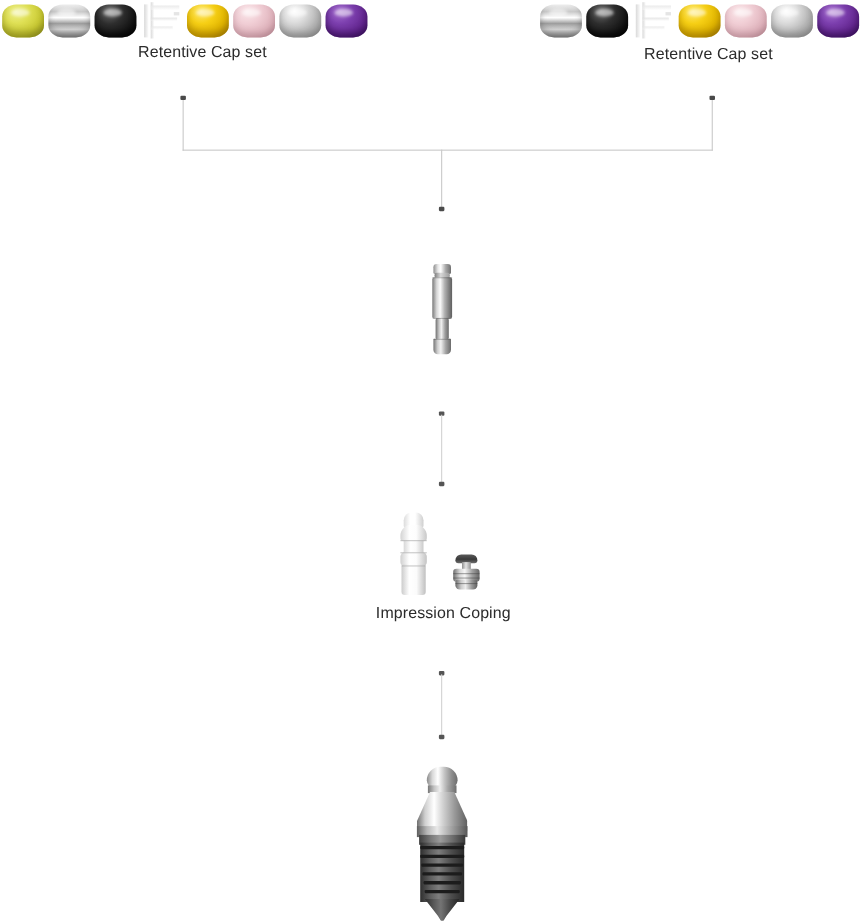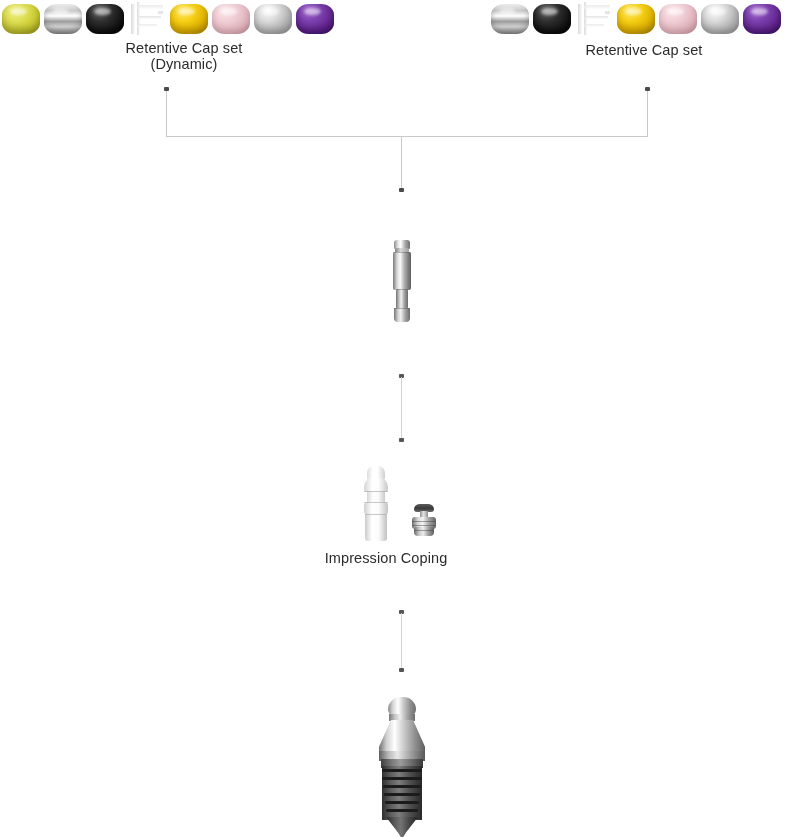--- a/index.html
+++ b/index.html
@@ -333,21 +333,20 @@
         <i class="h3"></i>
         <i class="sp"></i>
     </div>
     <div class="cap cap-gold"></div>
     <div class="cap cap-pink"></div>
     <div class="cap cap-grayclear"></div>
     <div class="cap cap-purple"></div>
   </div>
 
   <div class="label" style="left:66px; top:40px; width:236px;">Retentive Cap set</div>
-  <div class="label" style="left:66px; top:56px; width:236px;">(Dynamic)</div>
 
   <div class="cap-row" style="left:491px; top:2px; gap:4px;">
     <div class="cap cap-chrome"></div>
     <div class="cap cap-black"></div>
     <div class="clearcap">
       <i class="v1"></i>
         <i class="v2"></i>
         <i class="h1"></i>
         <i class="h2"></i>
         <i class="h3"></i>
@@ -403,21 +402,21 @@
   <div class="screwpart" style="left:410px; top:504px;">
     <div class="sp-head"></div>
     <div class="sp-stem"></div>
     <div class="sp-body"></div>
     <div class="sp-base"></div>
     <div class="sp-rib" style="left:2px; top:17px; width:24px;"></div>
     <div class="sp-rib" style="left:2px; top:21px; width:24px;"></div>
     <div class="sp-rib" style="left:4px; top:26px; width:20px;"></div>
   </div>
 
-  <div class="label" style="left:286px; top:550px; width:200px;text-align:center;">Impression Coping</div>
+  <div class="label" style="left:303px; top:550px; width:200px;text-align:center;">Impression Coping</div>
 
   <div class="pinline" style="left:399px; top:610px; width:6px; height:62px;">
     <div class="cap-end" style="top:0;"></div>
     <div class="shaft" style="height:56px;"></div>
     <div class="cap-end" style="top:58px;"></div>
   </div>
 
   <div class="implant" style="left:368px; top:697px;">
     <div class="im-ball"></div>
     <div class="im-groove"></div>

